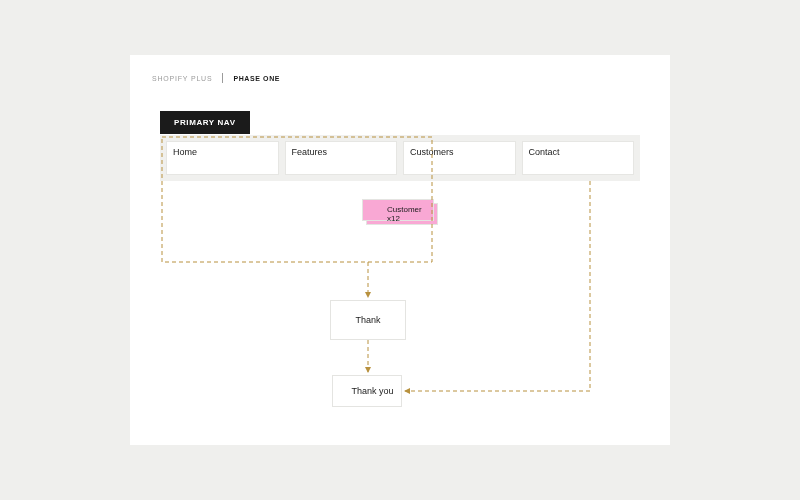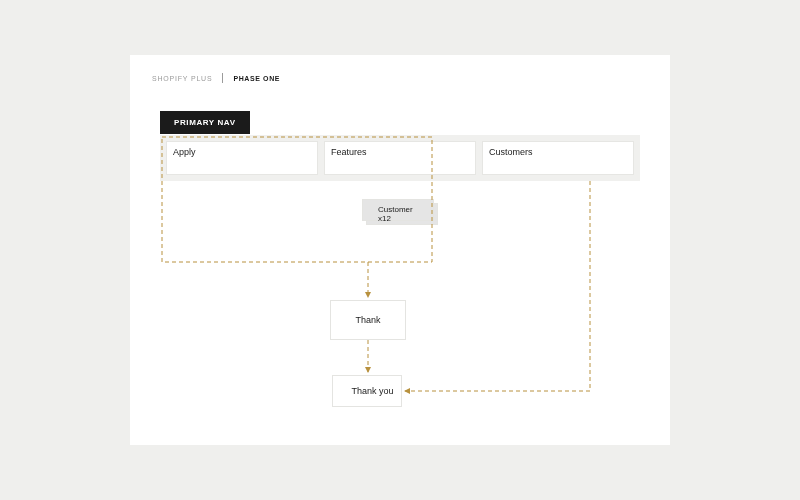--- a/index.html
+++ b/index.html
@@ -67,25 +67,25 @@
   .nav-item {
     background: #ffffff;
     border: 1px solid #e6e6e3;
     flex: 1;
     padding: 5px 6px;
     font-size: 9px;
     color: #1a1a1a;
   }
   .sub-card {
     position: absolute;
-    background: #e5e5e5;
+    background: #f9a8d4;
     border: 1px solid #e4e4e1;
     font-size: 8px;
     color: #1a1a1a;
-    padding: 5px 15px;
+    padding: 5px 24px;
   }
   .flow-card {
     position: absolute;
     background: #ffffff;
     border: 1px solid #e4e4e1;
     font-size: 9px;
     color: #1a1a1a;
     display: flex;
     align-items: center;
     justify-content: center;
@@ -107,23 +107,24 @@
     <span class="brand">SHOPIFY PLUS</span>
     <span class="divider"></span>
     <span class="phase">PHASE ONE</span>
   </div>
 
   <div class="badge">
     <span>PRIMARY NAV</span>
   </div>
 
   <div class="nav-strip">
-    <div class="nav-item"><span>Apply</span></div>
+    <div class="nav-item"><span>Home</span></div>
     <div class="nav-item"><span>Features</span></div>
     <div class="nav-item"><span>Customers</span></div>
+    <div class="nav-item"><span>Contact</span></div>
   </div>
 
   <div class="sub-card" style="left:236px; top:148px; width:72px; height:22px;"></div>
   <div class="sub-card" style="left:232px; top:144px; width:72px; height:22px;">
     <span>Customer x12</span>
   </div>
 
   <div class="flow-card" style="left:200px; top:245px; width:76px; height:40px;">
     <span>Thank</span>
   </div>

